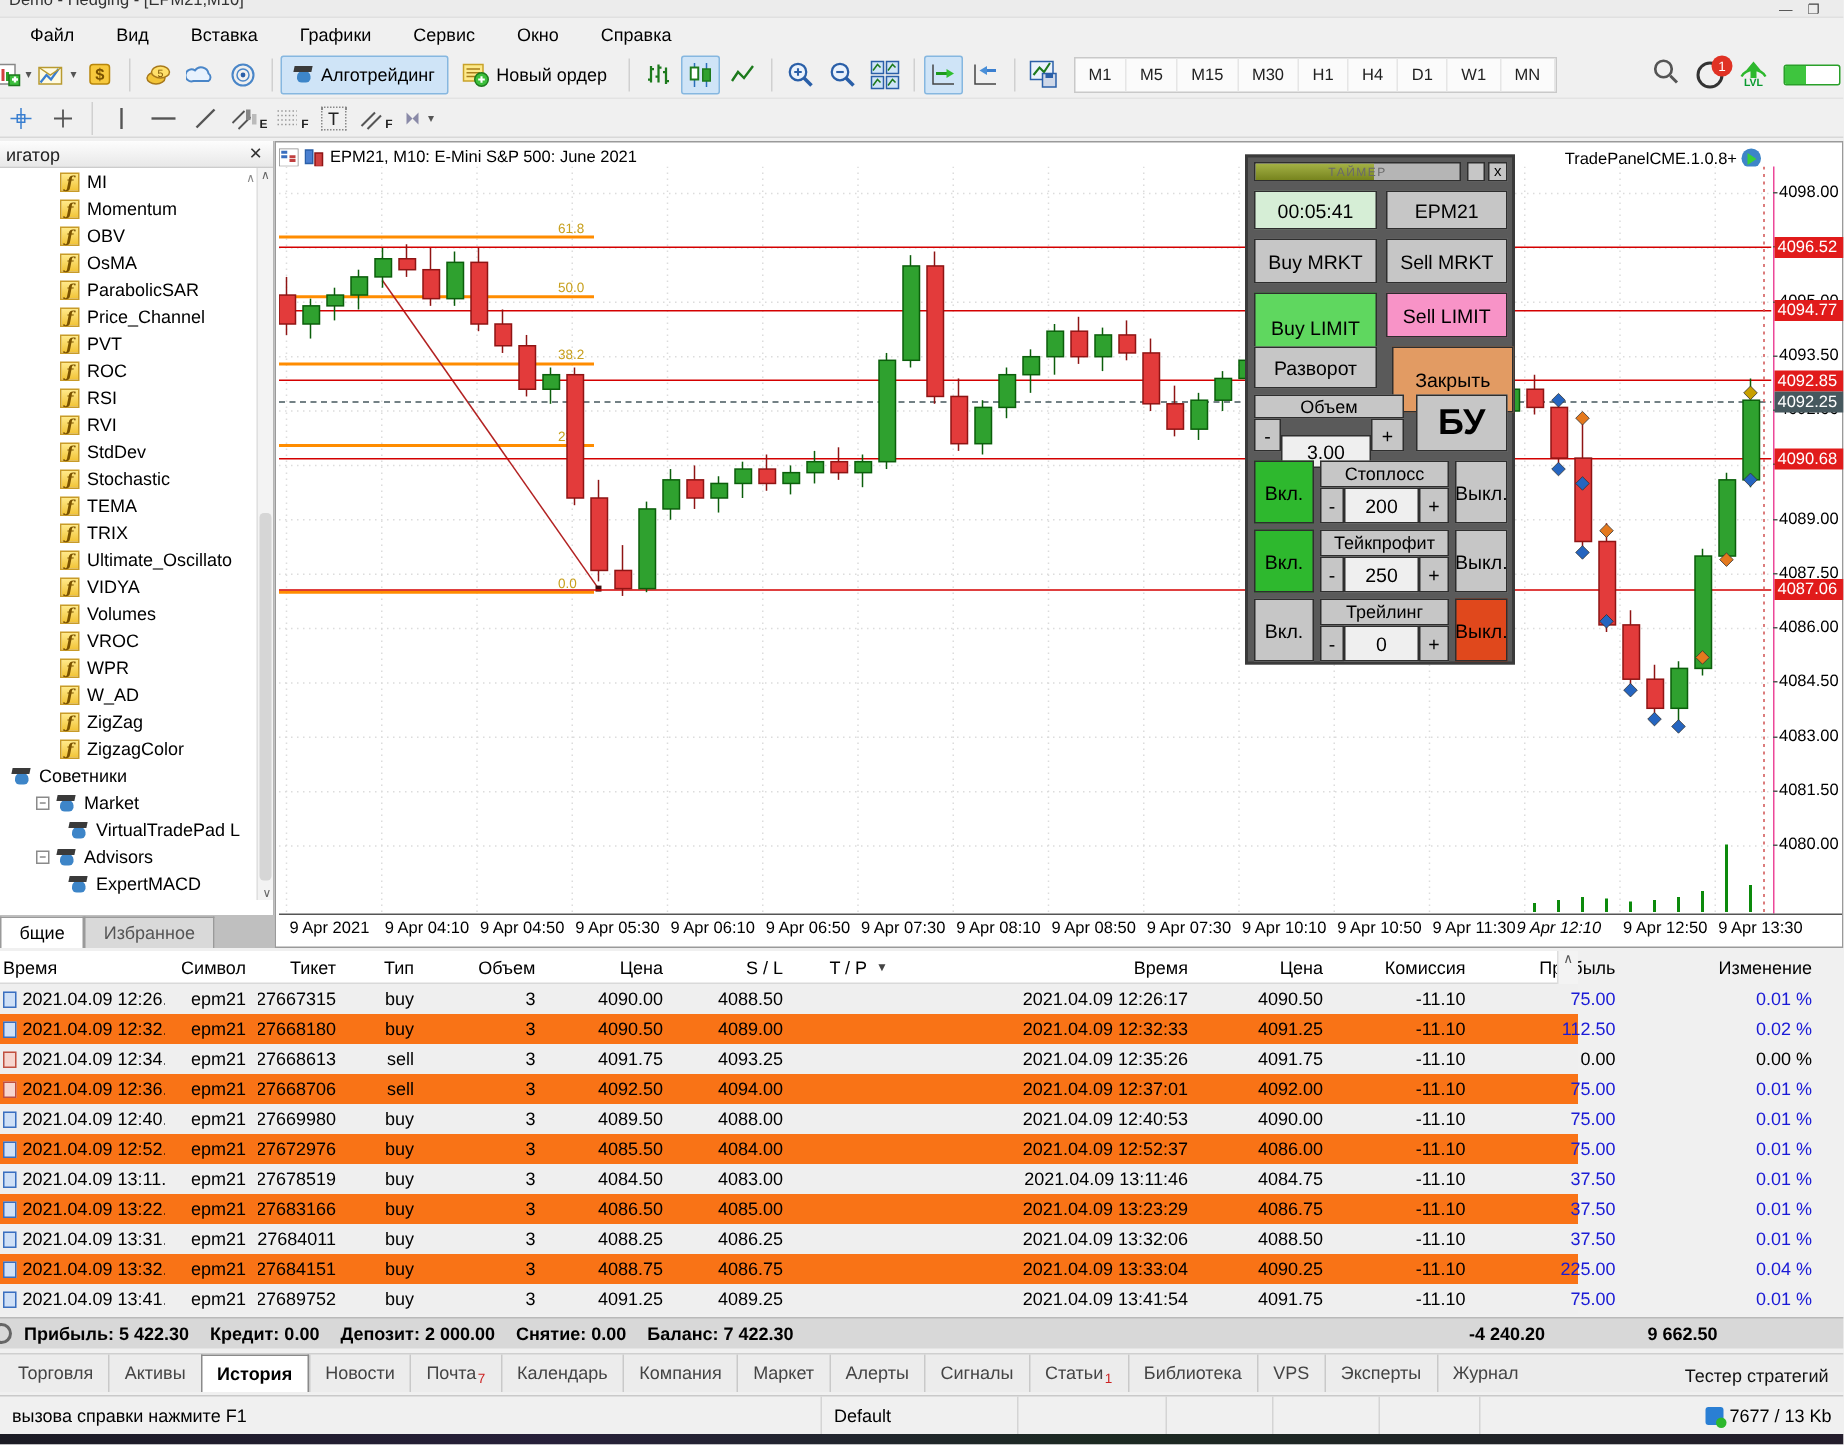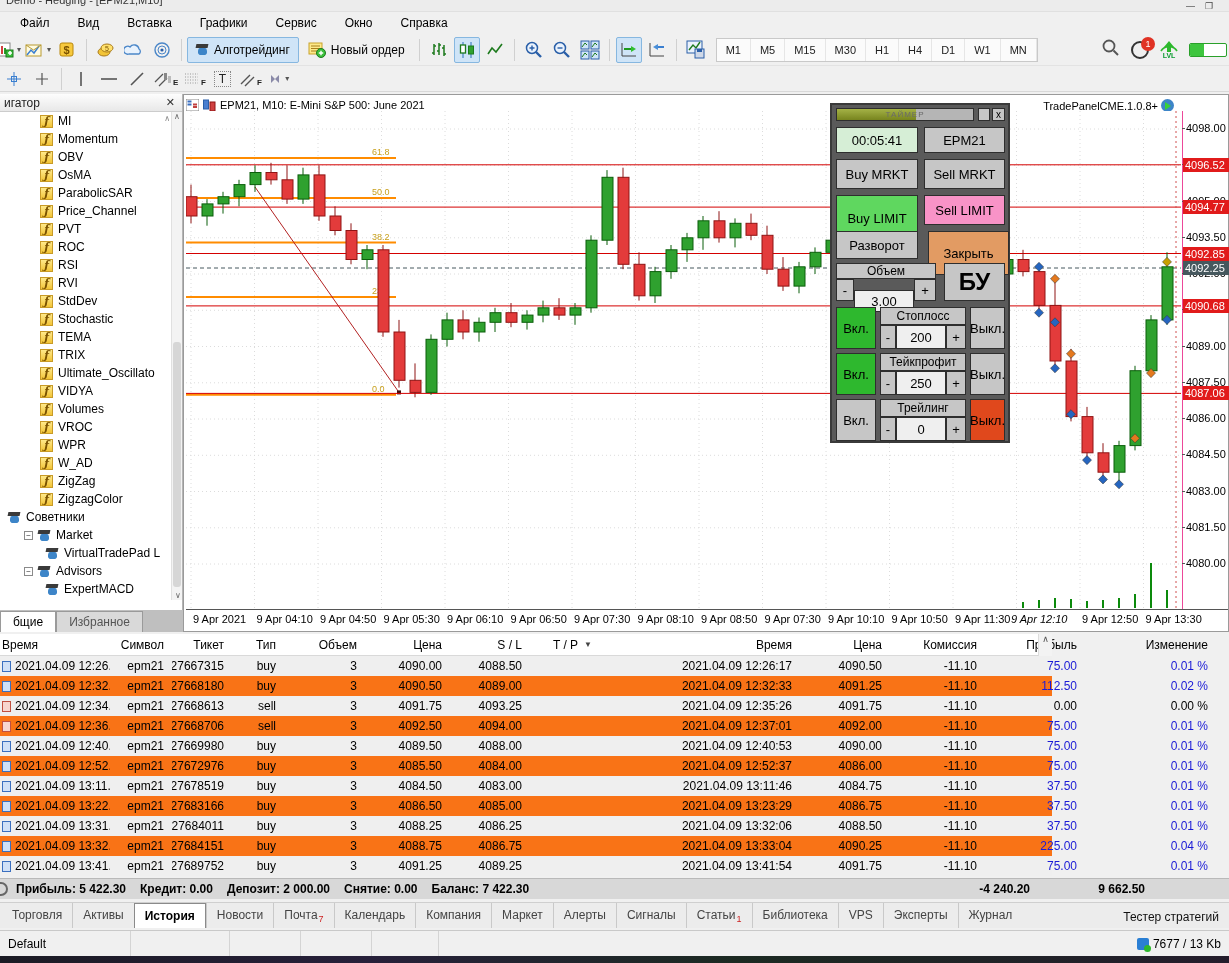--- a/index.html
+++ b/index.html
@@ -1044,20 +1044,21 @@
       <span class="tab">
         <span>Эксперты</span>
       </span>
       <span class="tab">
         <span>Журнал</span>
       </span>
       <span id="tester">Тестер стратегий</span>
     </div>
 
   <div id="statusbar">
+    <div class="scell" style="width:548px">вызова справки нажмите F1</div>
     <div class="scell" style="width:131px">Default</div>
     <div class="scell" style="width:99px"></div>
     <div class="scell" style="width:71px"></div>
     <div class="scell" style="width:71px"></div>
     <div class="scell" style="width:67px"></div>
     <div id="traffic">
       <span class="net-ic"></span>
       <span>7677 / 13 Kb</span>
     </div>
   </div>

